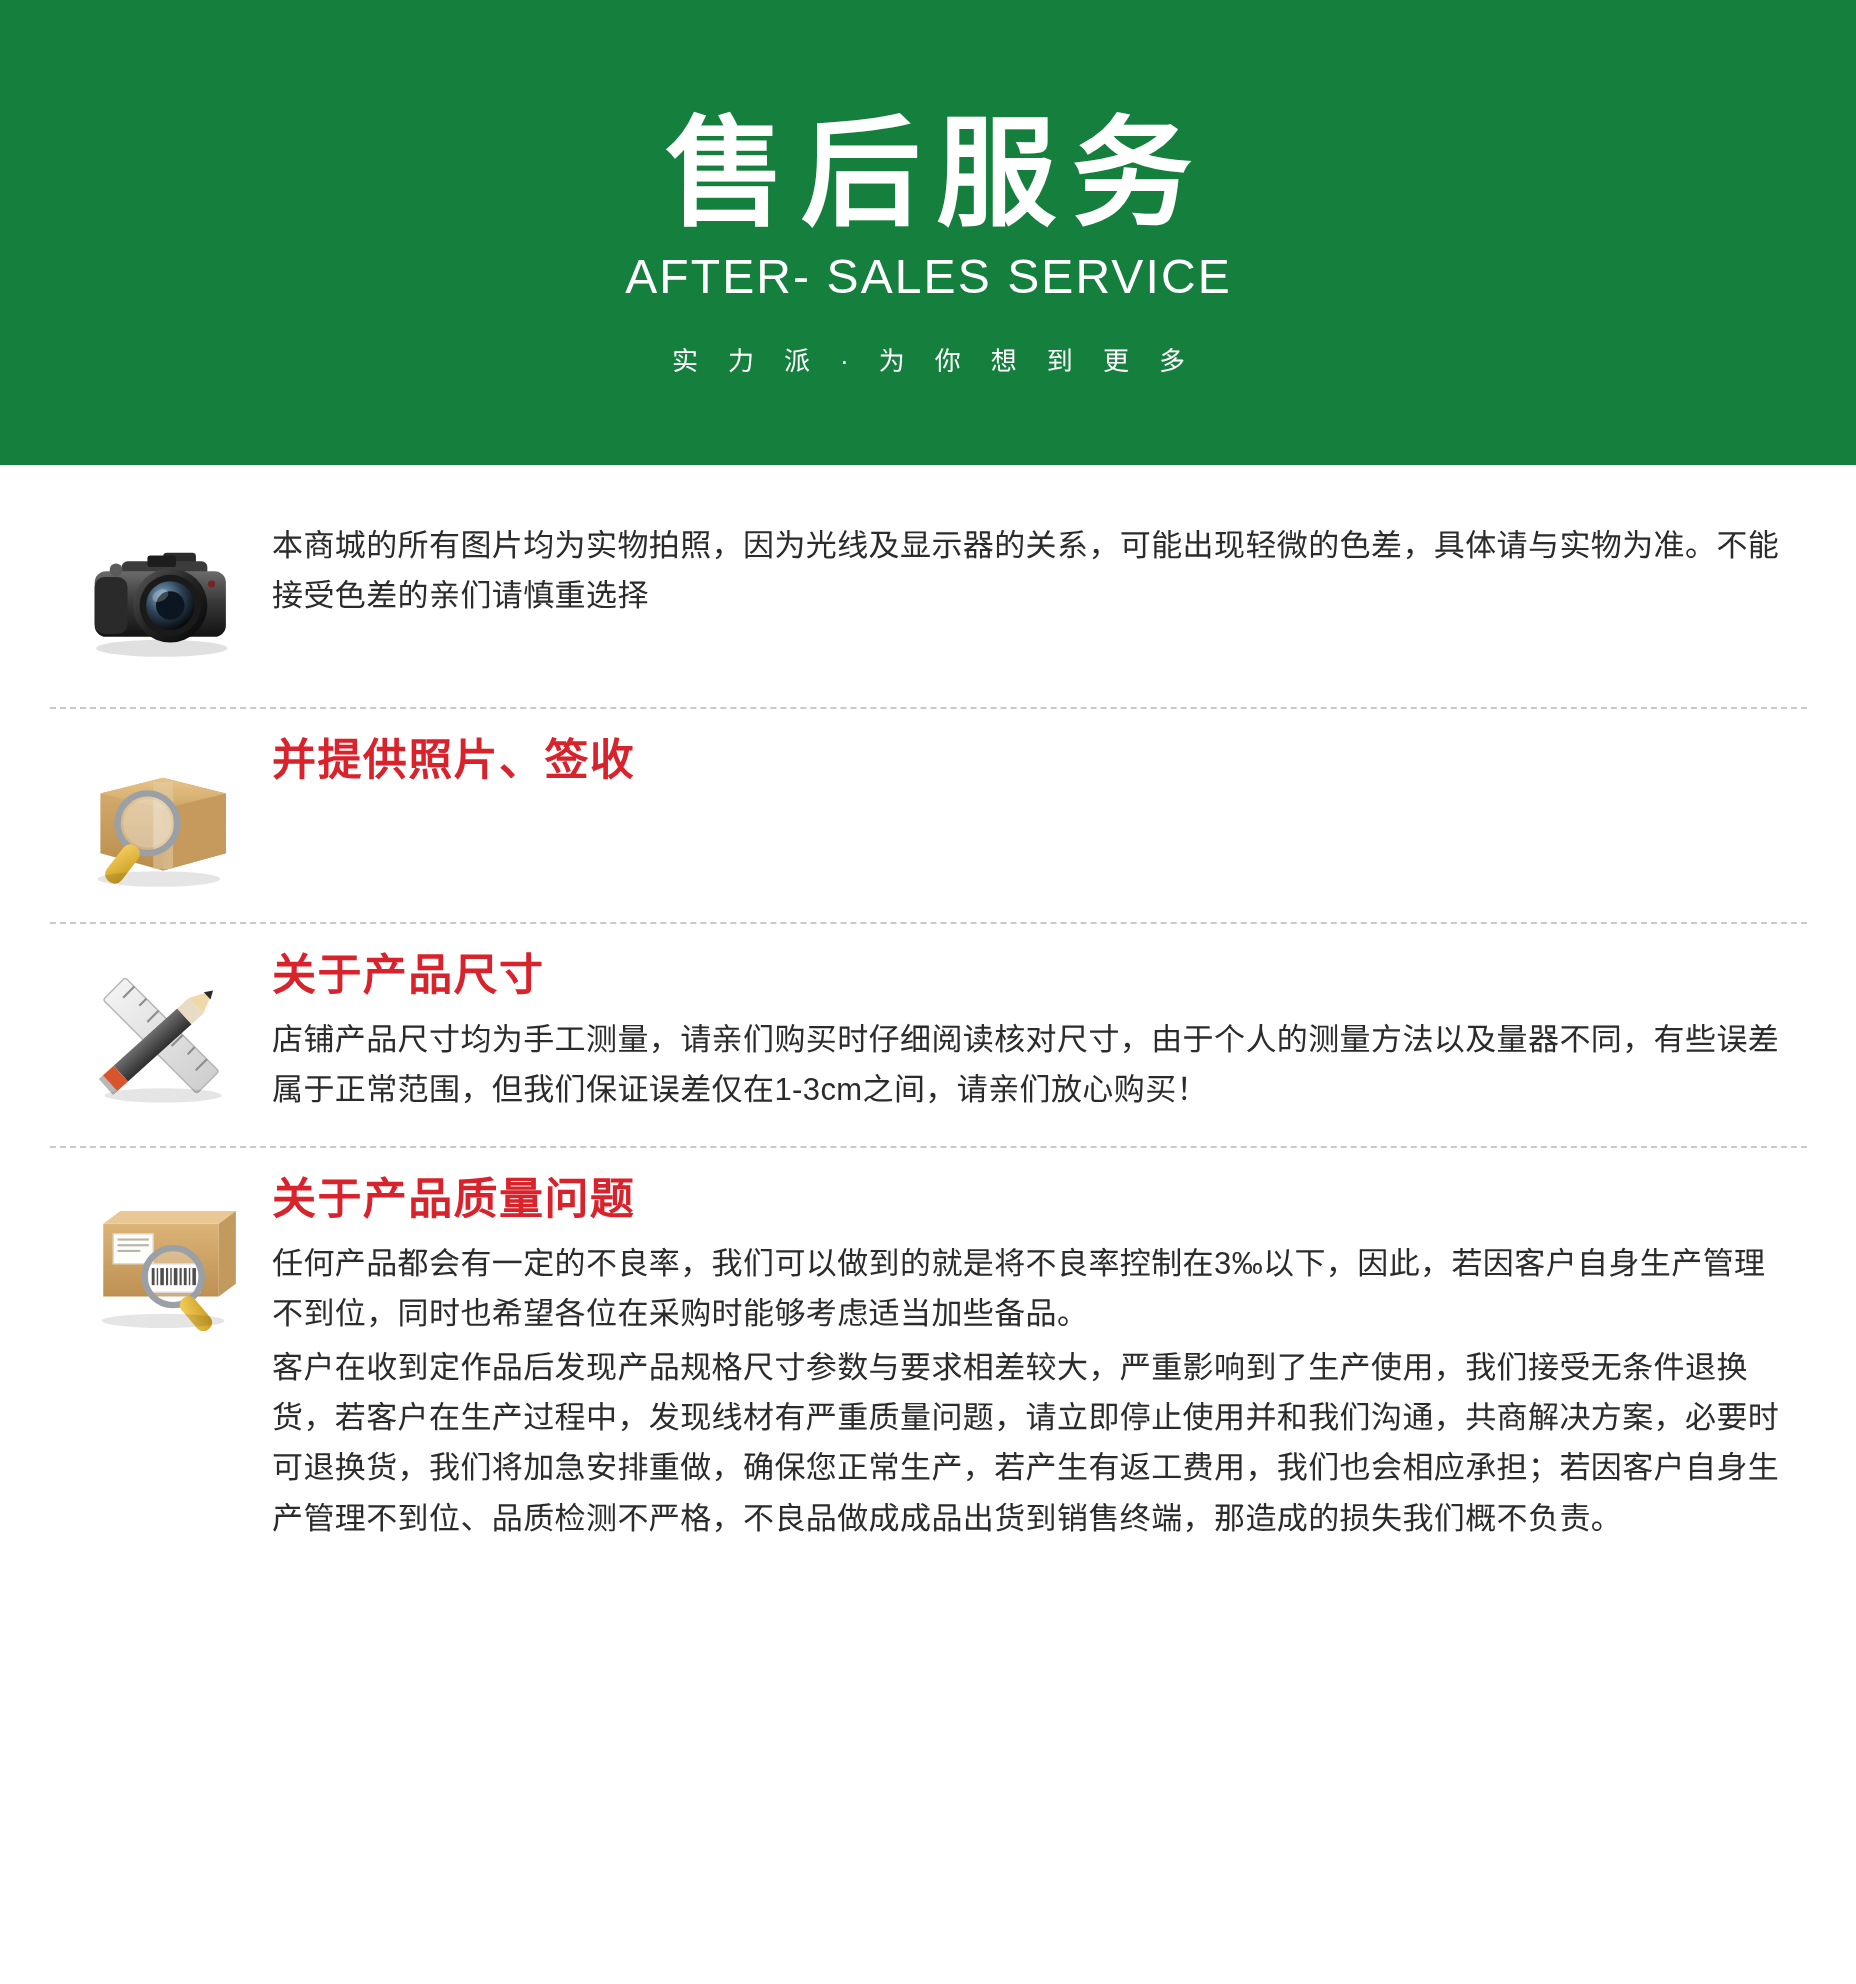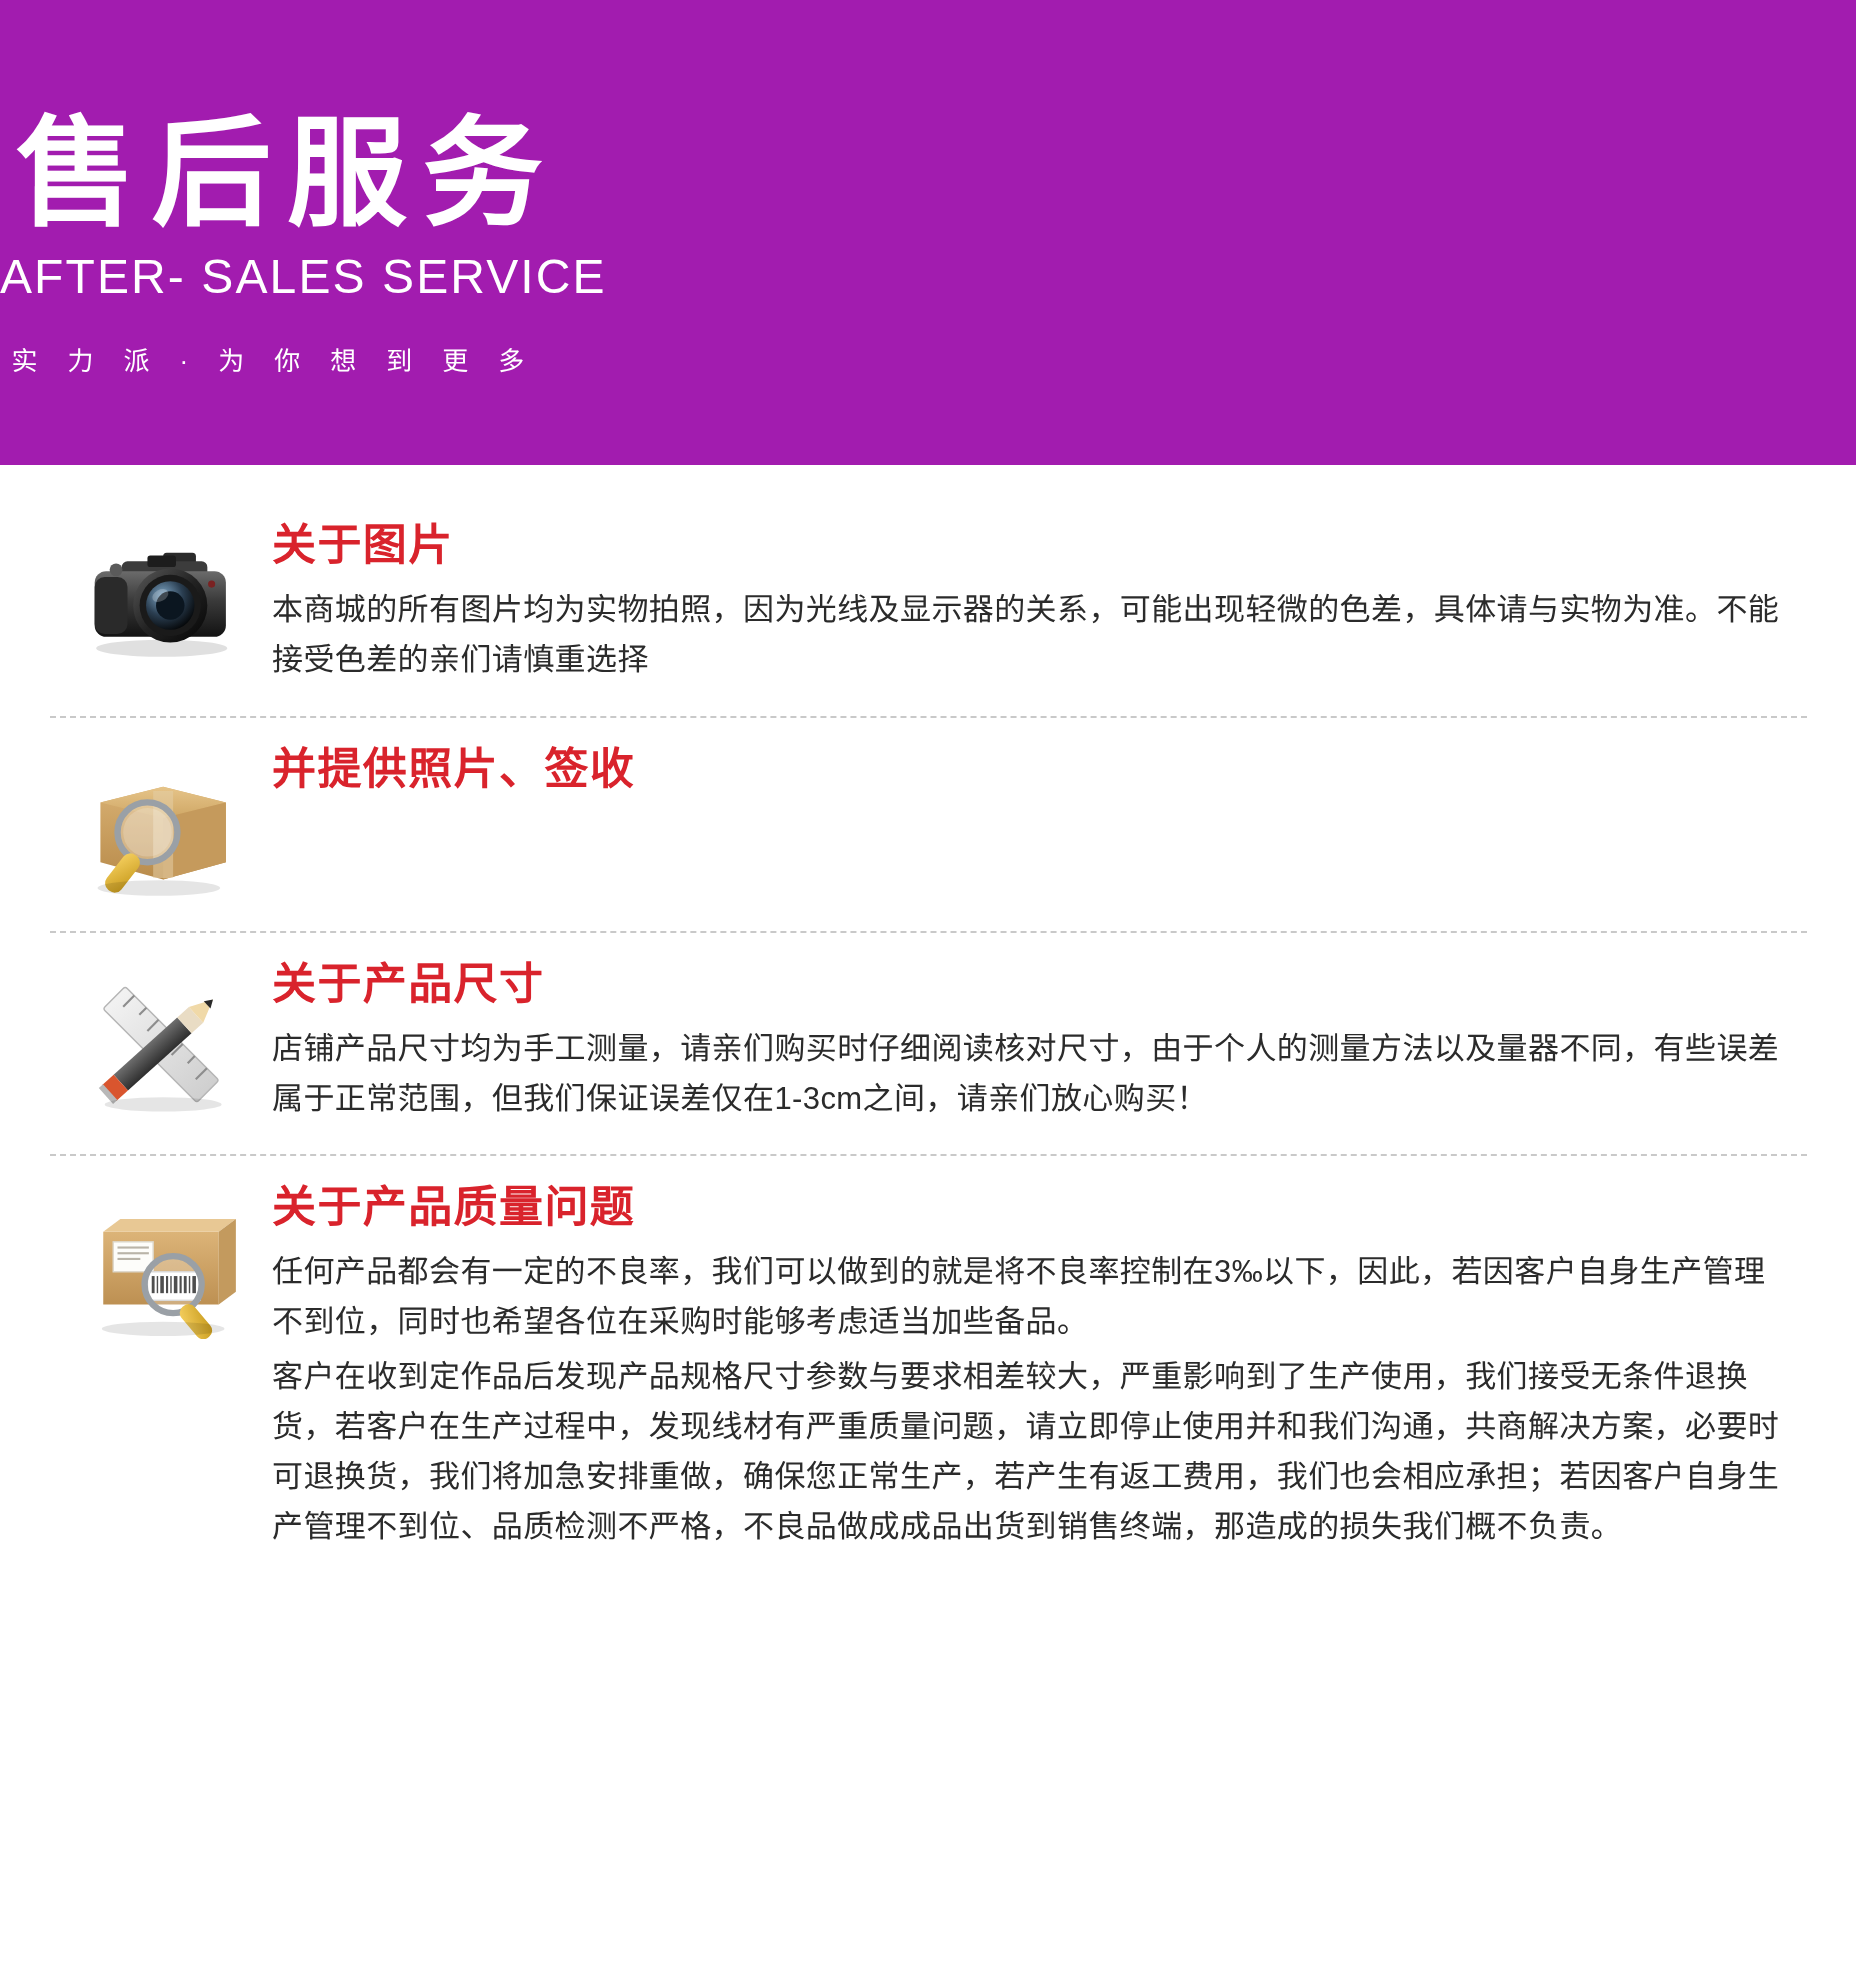--- a/index.html
+++ b/index.html
@@ -8,27 +8,27 @@
     background: #ffffff;
   }
   body {
     width: 1857px;
     font-family: "Liberation Sans", "DejaVu Sans", sans-serif;
     -webkit-font-smoothing: antialiased;
   }
 
   
   .banner {
-    background: #a21caf;
+    background: #15803d;
     width: 100%;
     height: 465px;
     box-sizing: border-box;
     display: flex;
     flex-direction: column;
-    align-items: flex-start;
+    align-items: center;
     justify-content: center;
     padding-top: 21.4px;
   }
   .banner-title {
     color: #ffffff;
     font-size: 120px;
     font-weight: bold;
     letter-spacing: 15.7px;
     line-height: 1.05;
     text-indent: 15.7px;
@@ -164,21 +164,20 @@
 
           <circle cx="52" cy="50" r="9" fill="#5a5a5a"></circle>
 
           <circle cx="186" cy="70" r="5" fill="#7a2222"></circle>
 
           <ellipse cx="116" cy="160" rx="92" ry="12" fill="#000" opacity="0.12"></ellipse>
         </svg>
       </div>
     </div>
     <div class="text-col">
-      <div class="section-title">关于图片</div>
       <div class="section-body">
         <p>本商城的所有图片均为实物拍照，因为光线及显示器的关系，可能出现轻微的色差，具体请与实物为准。不能接受色差的亲们请慎重选择</p>
       </div>
     </div>
   </div>
 
   <div class="section">
     <div class="icon-col">
       <div class="icon-wrap">
         <svg viewBox="0 0 230 200" xmlns="http://www.w3.org/2000/svg" aria-hidden="true">

